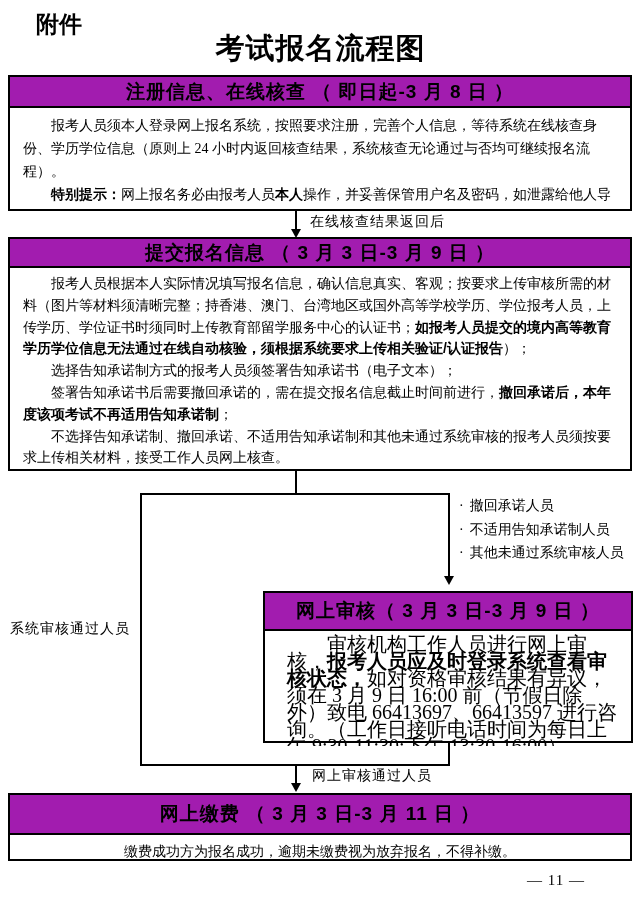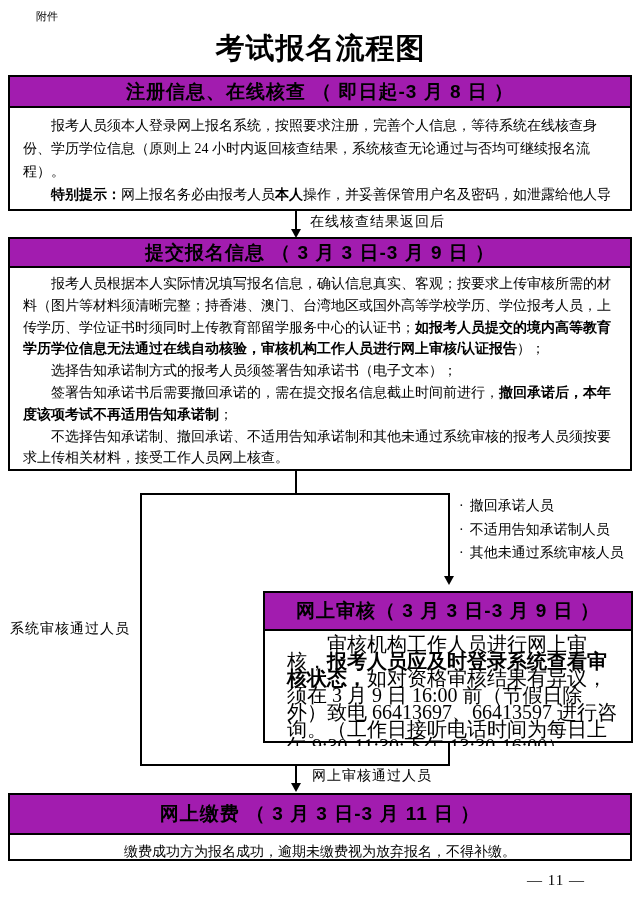--- a/index.html
+++ b/index.html
@@ -6,21 +6,21 @@
   html,body { background:#888; }
   .page {
     position:relative; width:641px; height:897px; background:#ffffff;
     margin:0 auto; overflow:hidden;
     font-family:"Liberation Serif","DejaVu Serif",serif;
     color:#000;
   }
   .attachment {
     position:absolute; left:36px; top:9px;
     font-family:"Liberation Sans","DejaVu Sans",sans-serif;
-    font-weight:400; font-size:11px;
+    font-weight:700; font-size:23px;
   }
   .doc-title {
     position:absolute; left:0; right:0; top:29px; text-align:center;
     font-family:"Liberation Sans","DejaVu Sans",sans-serif;
     font-weight:700; font-size:29px; letter-spacing:1px;
   }
   .flow-box { position:absolute; border:2px solid #000; background:#fff; }
   .flow-box .hd {
     background:#a21caf; border-bottom:2px solid #000;
     display:flex; align-items:center; justify-content:center;
@@ -88,21 +88,21 @@
     </div>
   </div>
 
   <div class="line" style="left:295px; top:211px; width:2px; height:19px;"></div>
   <div class="arrow-head" style="left:291px; top:229px;"></div>
   <div class="flow-label" style="left:310px; top:213px;">在线核查结果返回后</div>
 
   <div class="flow-box" id="box2">
     <div class="hd">提交报名信息 （ 3 月 3 日-3 月 9 日 ）</div>
     <div class="bd">
-      <p><span class="seg">报考人员根据本人实际情况填写报名信息，确认信息真实、客观；按要求上传审核所需的材料（图片等材料须清晰完整；持香港、澳门、台湾地区或国外高等学校学历、学位报考人员，上传学历、学位证书时须同时上传教育部留学服务中心的认证书；</span><span class="seg-b">如报考人员提交的境内高等教育学历学位信息无法通过在线自动核验，审核机构工作人员进行网上审核/认证报告</span><span class="seg">）；</span></p>
+      <p><span class="seg">报考人员根据本人实际情况填写报名信息，确认信息真实、客观；按要求上传审核所需的材料（图片等材料须清晰完整；持香港、澳门、台湾地区或国外高等学校学历、学位报考人员，上传学历、学位证书时须同时上传教育部留学服务中心的认证书；</span><span class="seg-b">如报考人员提交的境内高等教育学历学位信息无法通过在线自动核验，须根据系统要求上传相关验证/认证报告</span><span class="seg">）；</span></p>
       <p><span class="seg">选择告知承诺制方式的报考人员须签署告知承诺书（电子文本）；</span></p>
       <p><span class="seg">签署告知承诺书后需要撤回承诺的，需在提交报名信息截止时间前进行，</span><span class="seg-b">撤回承诺后，本年度该项考试不再适用告知承诺制</span><span class="seg">；</span></p>
       <p><span class="seg">不选择告知承诺制、撤回承诺、不适用告知承诺制和其他未通过系统审核的报考人员须按要求上传相关材料，接受工作人员网上核查。</span></p>
     </div>
   </div>
 
   <div class="line" style="left:295px; top:471px; width:2px; height:23px;"></div>
   <div class="line" style="left:140px; top:493px; width:310px; height:2px;"></div>
   <div class="line" style="left:140px; top:493px; width:2px; height:273px;"></div>
   <div class="line" style="left:448px; top:493px; width:2px; height:84px;"></div>

